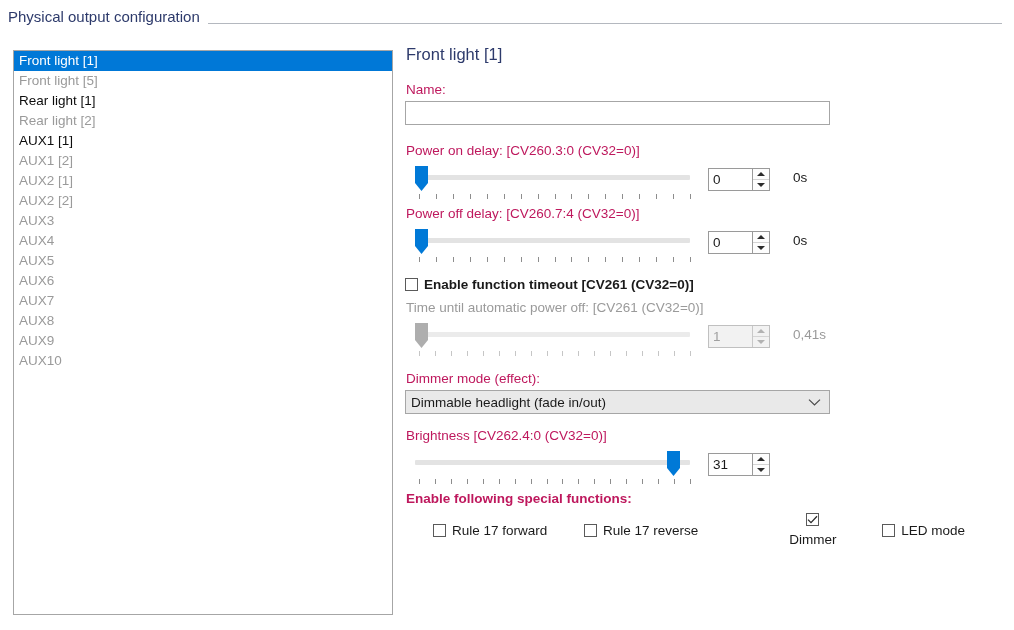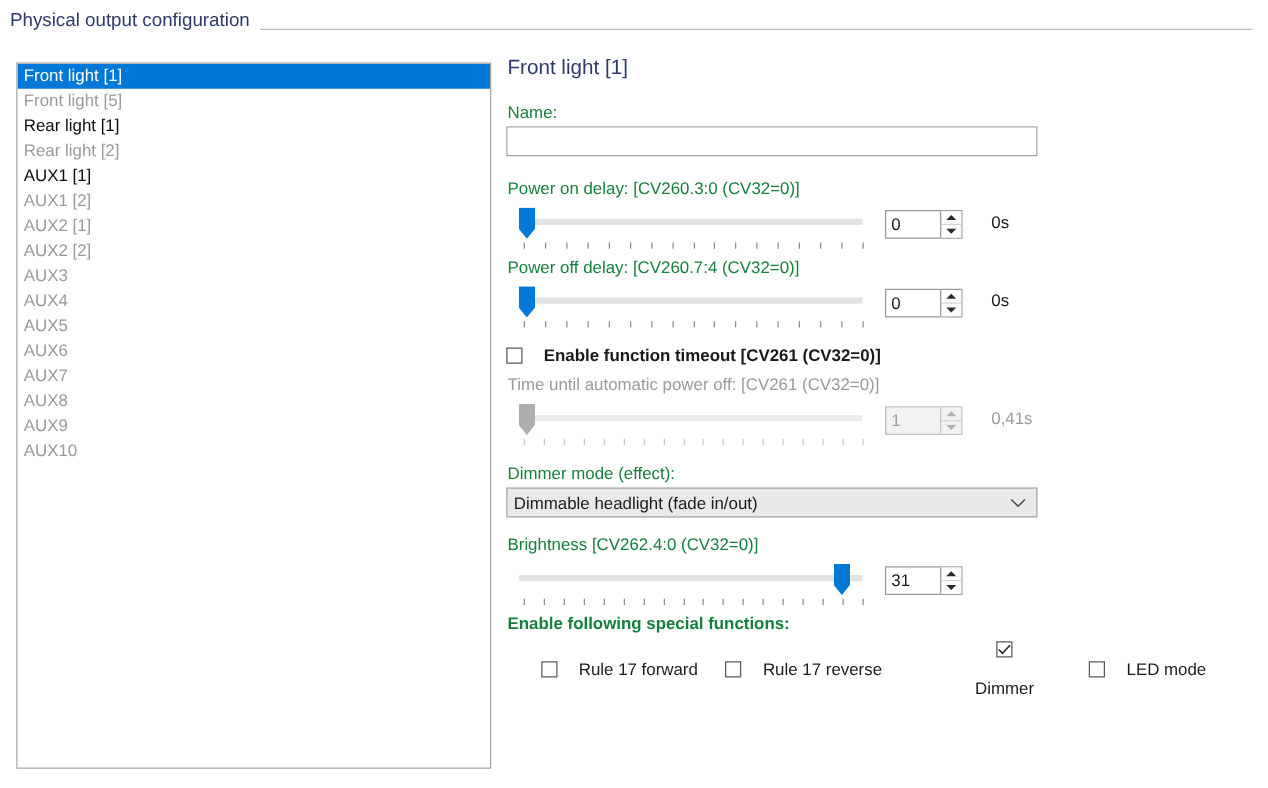--- a/index.html
+++ b/index.html
@@ -41,21 +41,21 @@
 
   
   .pane { position: absolute; left: 405px; top: 45px; width: 600px; }
 
   .pane-title {
     font-size: 16.5px; color: #2d3a6b; margin: 0 0 18px 1px;
     white-space: nowrap;
   }
 
   .field-label {
-    font-size: 13.5px; color: #15803d; margin: 0 0 4px 1px; white-space: nowrap;
+    font-size: 13.5px; color: #be185d; margin: 0 0 4px 1px; white-space: nowrap;
   }
   .field-label.bold { font-weight: bold; }
   .field-label.dim { color: #9a9a9a; }
 
   .text-input {
     width: 425px; height: 24px;
     border: 1px solid #a6a6a6; background: #ffffff;
     font-family: "Liberation Sans", sans-serif; font-size: 13.5px;
     padding: 0 3px; color: #1a1a1a; outline: none;
   }
@@ -120,21 +120,21 @@
   }
   .unit.dim { color: #9a9a9a; }
 
   
   .cb-box {
     width: 13px; height: 13px; border: 1px solid #5a5a5a; background: #ffffff;
     display: inline-flex; align-items: center; justify-content: center;
     flex: 0 0 auto;
   }
   .cb-box svg { display: block; }
-  .cb-row { display: flex; align-items: center; gap: 17px; }
+  .cb-row { display: flex; align-items: center; gap: 6px; }
   .cb-label { font-size: 13.5px; white-space: nowrap; }
   .cb-label.bold { font-weight: bold; }
 
   
   .combo {
     width: 425px; height: 24px; border: 1px solid #a6a6a6;
     background: #e9e9e9;
     display: flex; align-items: center; position: relative;
     font-size: 13.5px; color: #1a1a1a; padding-left: 5px;
   }

